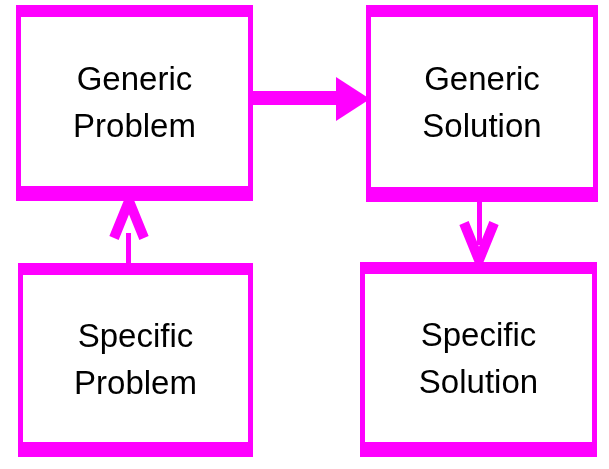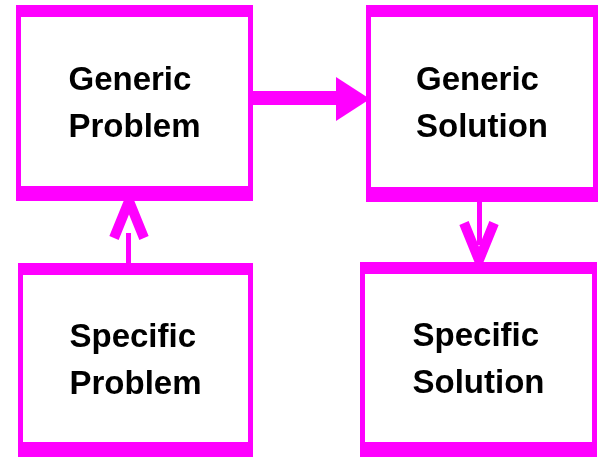--- a/index.html
+++ b/index.html
@@ -24,22 +24,22 @@
     position: absolute;
     background: var(--bg);
     border-style: solid;
     border-color: var(--accent);
     border-width: 12px 5px 15px 5px;
     display: flex;
     align-items: center;
     justify-content: center;
   }
   .box-label {
-    text-align: left;
-    font-weight: 700;
+    text-align: center;
+    font-weight: 400;
     font-size: 33px;
     line-height: 47px;
     color: var(--text);
   }
   .box-generic-problem  { left: 16px;  top: 5px;   width: 237px; height: 196px; }
   .box-generic-solution { left: 366px; top: 5px;   width: 232px; height: 197px; }
   .box-specific-problem { left: 18px;  top: 263px; width: 235px; height: 194px; }
   .box-specific-solution{ left: 360px; top: 262px; width: 237px; height: 195px; }
 </style>
 </head>

